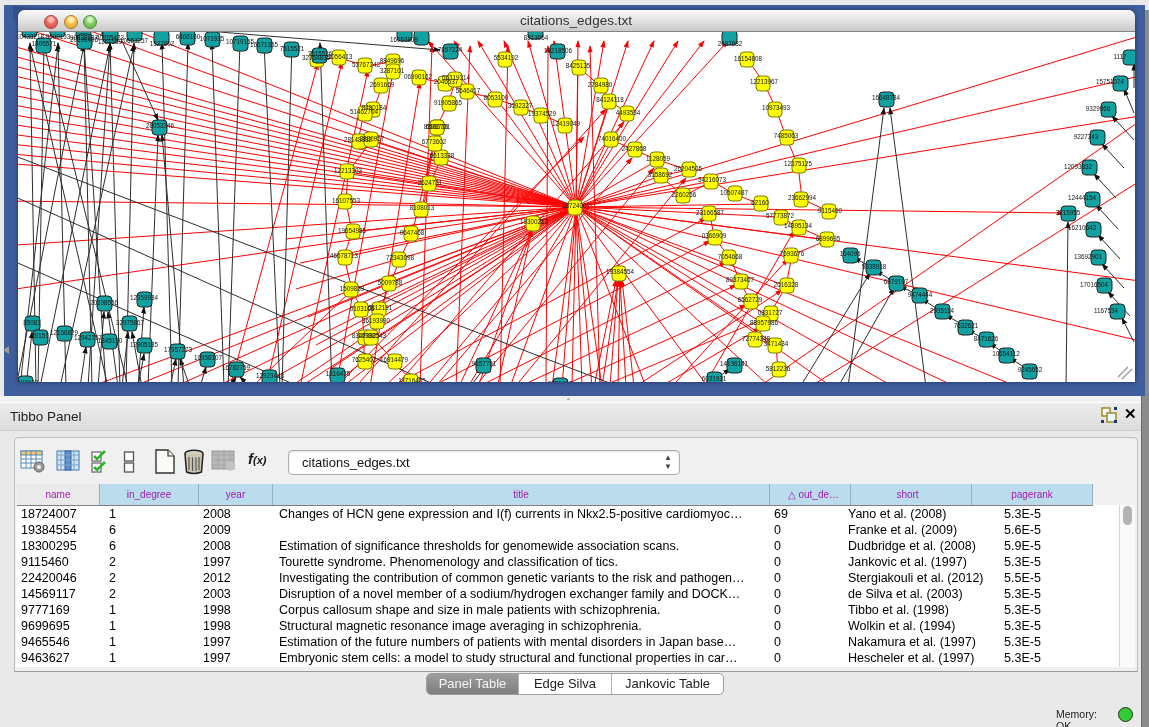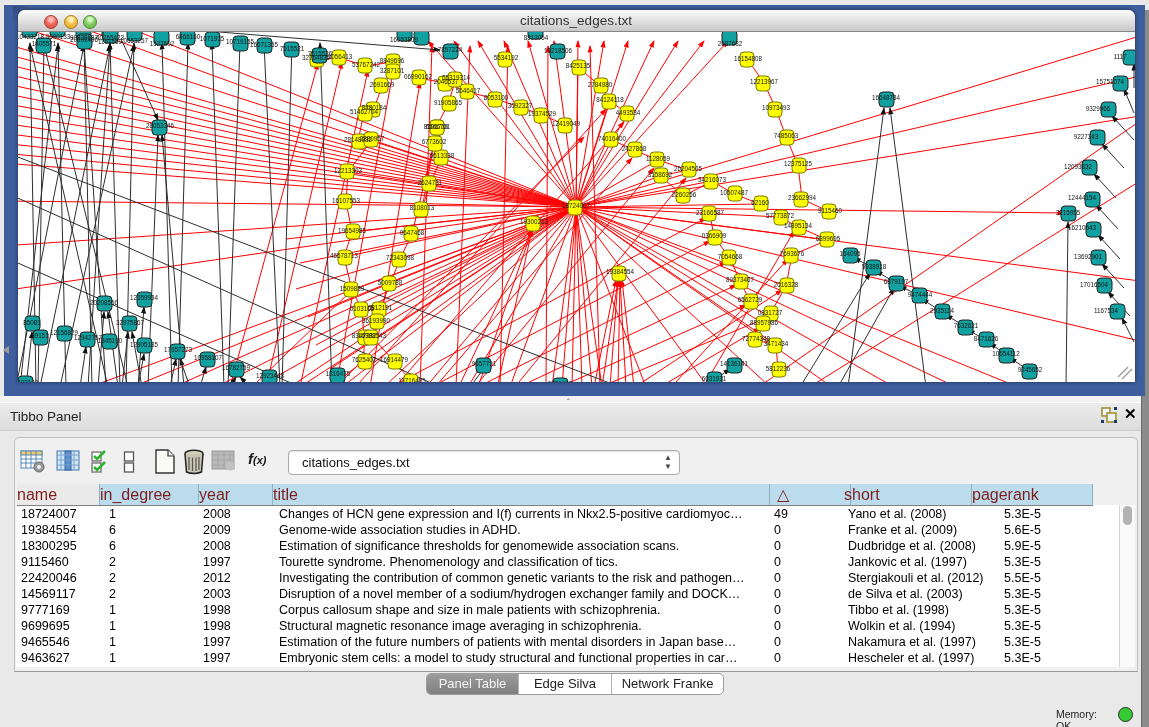--- a/index.html
+++ b/index.html
@@ -31,21 +31,21 @@
 
 .ic{position:absolute;top:11px}
 #combo{position:absolute;left:273px;top:12px;width:390px;height:23px;background:#fff;
 border:1px solid #ababab;border-radius:4px;box-shadow:inset 0 1px 2px rgba(0,0,0,.12)}
 #combo .t{position:absolute;left:13px;top:3.5px;font-size:13px;color:#111}
 #combo .ar{position:absolute;right:7px;top:2px;font-size:8px;color:#444;line-height:9px;text-align:center}
 
 #thead{position:absolute;left:2px;top:46px;width:1076px;height:21px;background:#badcec;
 border-bottom:1px solid #808080}
 #thead .h{position:absolute;top:0;height:21px;border-right:1px solid #8fb2c2;
-font-size:16px;color:#7f1d1d;line-height:21px}
+font-size:10px;color:#a21caf;text-align:center;line-height:21px}
 .trow{position:absolute;left:16px;height:16px;width:1076px;background:#fff;font-size:12.5px;color:#000}
 .trow span{position:absolute;top:1px;white-space:nowrap}
 #tbodybg{position:absolute;left:2px;top:67px;width:1104px;height:162px;background:#fff}
 
 #sbar{position:absolute;left:1104px;top:67px;width:15px;height:162px;background:#fafafa;border-left:1px solid #d5d5d5}
 #sbar .th{position:absolute;left:2.5px;top:1px;width:9px;height:19px;background:#b3b3b3;border-radius:5px}
 
 #tabs{left:426px;top:673px;width:298px;height:22px;background:#fff;border:1px solid #9d9d9d;
 border-radius:5px;box-sizing:border-box}
 #tabs .seg{position:absolute;top:0;height:20px;font-size:13px;line-height:20px;text-align:center;color:#222}
@@ -703,29 +703,28 @@
     </div>
     <div id="sbar">
         <div class="th"></div>
       </div>
   </div>
 <div class="trow" style="top:506px">
 <span style="left:5px">18724007</span>
       <span style="left:93px">1</span>
       <span style="left:187px">2008</span>
 <span style="left:263px">Changes of HCN gene expression and I(f) currents in Nkx2.5-positive cardiomyoc…</span>
-      <span style="left:758px">49</span>
+      <span style="left:758px">69</span>
       <span style="left:832px">Yano et al. (2008)</span>
 <span style="left:988px">5.3E-5</span>
     </div>
 <div class="trow" style="top:522px">
 <span style="left:5px">19384554</span>
       <span style="left:93px">6</span>
       <span style="left:187px">2009</span>
-<span style="left:263px">Genome-wide association studies in ADHD.</span>
       <span style="left:758px">0</span>
       <span style="left:832px">Franke et al. (2009)</span>
 <span style="left:988px">5.6E-5</span>
     </div>
 <div class="trow" style="top:538px">
 <span style="left:5px">18300295</span>
       <span style="left:93px">6</span>
       <span style="left:187px">2008</span>
 <span style="left:263px">Estimation of significance thresholds for genomewide association scans.</span>
       <span style="left:758px">0</span>
@@ -792,16 +791,16 @@
       <span style="left:187px">1997</span>
 <span style="left:263px">Embryonic stem cells: a model to study structural and functional properties in car…</span>
       <span style="left:758px">0</span>
       <span style="left:832px">Hescheler et al. (1997)</span>
 <span style="left:988px">5.3E-5</span>
     </div>
 
   <div class="abs" id="tabs">
     <div class="seg" id="seg1">Panel Table</div>
     <div class="seg" id="seg2">Edge Silva</div>
-    <div class="seg" id="seg3">Network Franke</div>
+    <div class="seg" id="seg3">Jankovic Table</div>
   </div>
   <div class="abs" id="mem">Memory: OK</div>
   <div class="abs" id="dot"></div>
 </div>
 </body></html>

